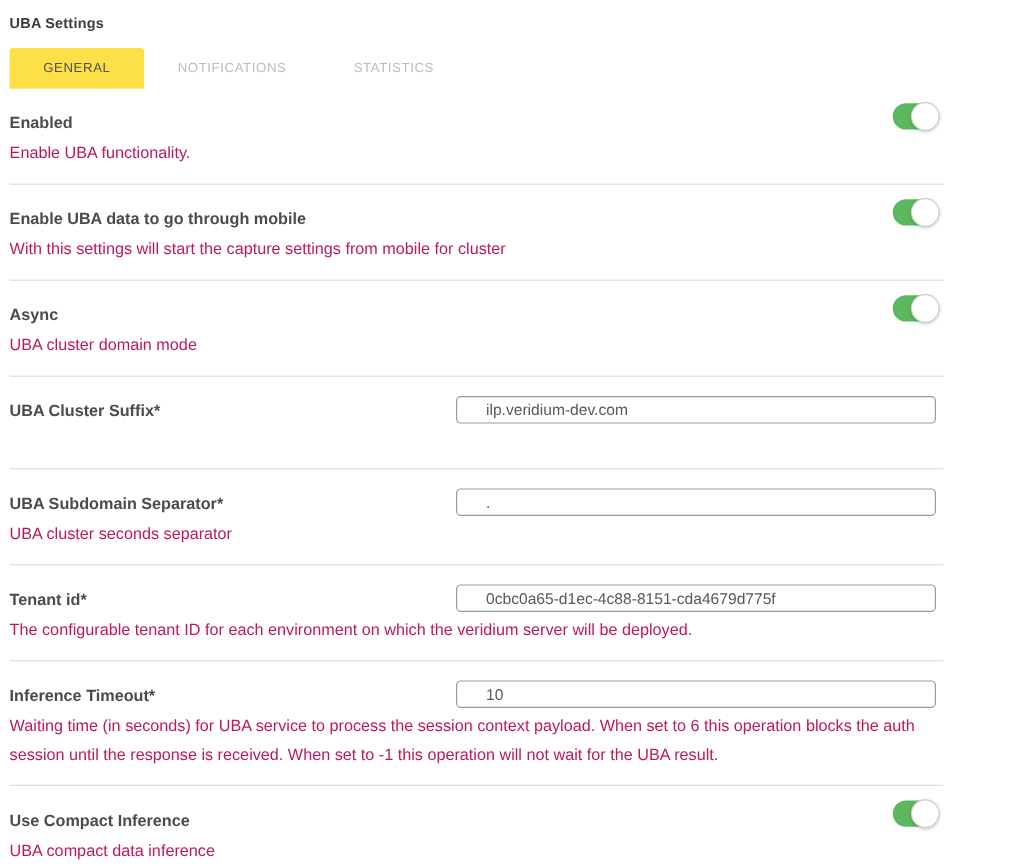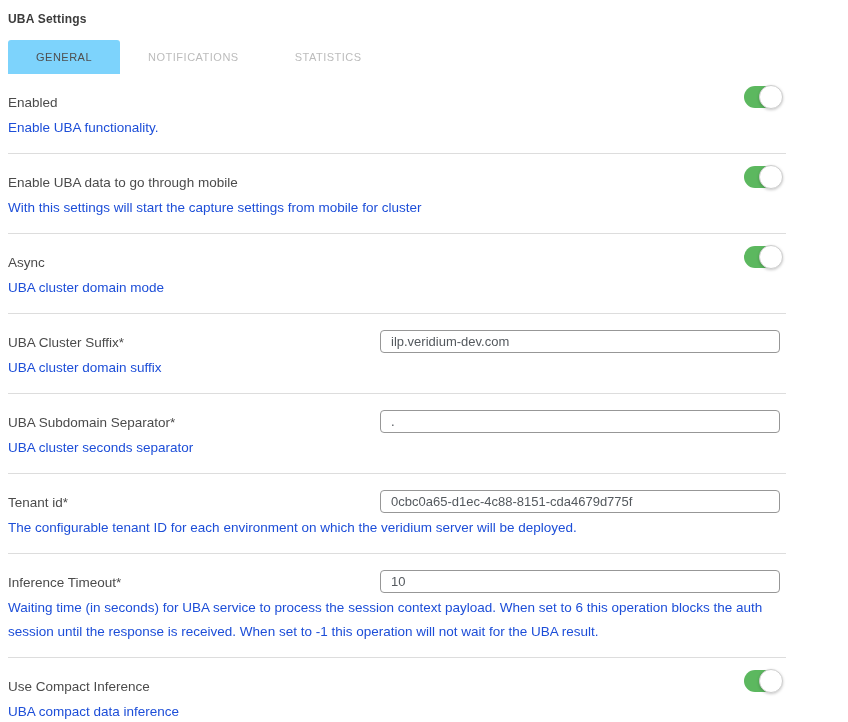--- a/index.html
+++ b/index.html
@@ -5,36 +5,36 @@
   * { margin:0; padding:0; box-sizing:border-box; }
   html,body { width:848px; height:722px; background:#ffffff; overflow:hidden; }
   body { font-family:"Liberation Sans", sans-serif; -webkit-font-smoothing:antialiased; }
   .page { padding-left:8px; width:786px; }
 
   .title { font-size:12px; font-weight:700; color:#3c3c3c; padding-top:12px; margin-bottom:14px; letter-spacing:.2px; }
 
   .tabs { display:flex; height:34px; }
   .tab { padding:0 28px; line-height:34px; font-size:11px; letter-spacing:.5px;
          color:#bcbcbc; cursor:pointer; border-radius:3px 3px 0 0; white-space:nowrap; }
-  .tab.active { background:#7dd3fc; color:#4f4f4f; }
+  .tab.active { background:#fde047; color:#4f4f4f; }
 
   .row { position:relative; border-bottom:1px solid #dddddd; padding:19px 0 13px; min-height:77px; }
   .row:last-child { border-bottom:none; }
-  .label { font-size:13.5px; color:#4b4b4b; line-height:20px; margin-bottom:3px; padding-right:90px; }
-  .desc  { font-size:13.5px; color:#1d4ed8; line-height:24px; max-width:772px; }
+  .label { font-size:13.5px; color:#4b4b4b; line-height:20px; margin-bottom:3px; padding-right:90px;font-weight:bold; }
+  .desc  { font-size:13.5px; color:#be185d; line-height:24px; max-width:772px; }
 
   .toggle { position:absolute; top:12px; right:5px; width:37px; height:22px;
             border-radius:11px; background:var(--toggle-on,#5cb85f); cursor:pointer; }
   .knob { position:absolute; top:-1px; right:-2px; width:24px; height:24px;
           border-radius:50%; background:#ffffff; border:1px solid #cfcfcf;
           box-shadow:0 1px 3px rgba(0,0,0,.22); }
 
   .input-wrap { position:absolute; top:16px; left:372px; }
   .text-input { width:400px; height:23px; border:1px solid #979797; border-radius:4px;
-                padding:0 10px; font-size:13px; color:#54595e; background:#fff;
+                padding:0 24px; font-size:13px; color:#54595e; background:#fff;
                 font-family:"Liberation Sans", sans-serif; outline:none; }
 </style>
 </head>
 <body>
 
 <div class="page">
   <div class="title">UBA Settings</div>
 
   <div class="tabs">
     <div class="tab active">GENERAL</div>
@@ -65,21 +65,20 @@
     <div class="label">Async</div>
     <div class="desc">UBA cluster domain mode</div>
     <div class="toggle">
       <div class="knob"></div>
     </div>
 
   </div>
 
   <div class="row">
     <div class="label">UBA Cluster Suffix*</div>
-    <div class="desc">UBA cluster domain suffix</div>
 
     <div class="input-wrap">
       <input class="text-input" type="text" value="ilp.veridium-dev.com" style="">
     </div>
   </div>
 
   <div class="row">
     <div class="label">UBA Subdomain Separator*</div>
     <div class="desc">UBA cluster seconds separator</div>
 

